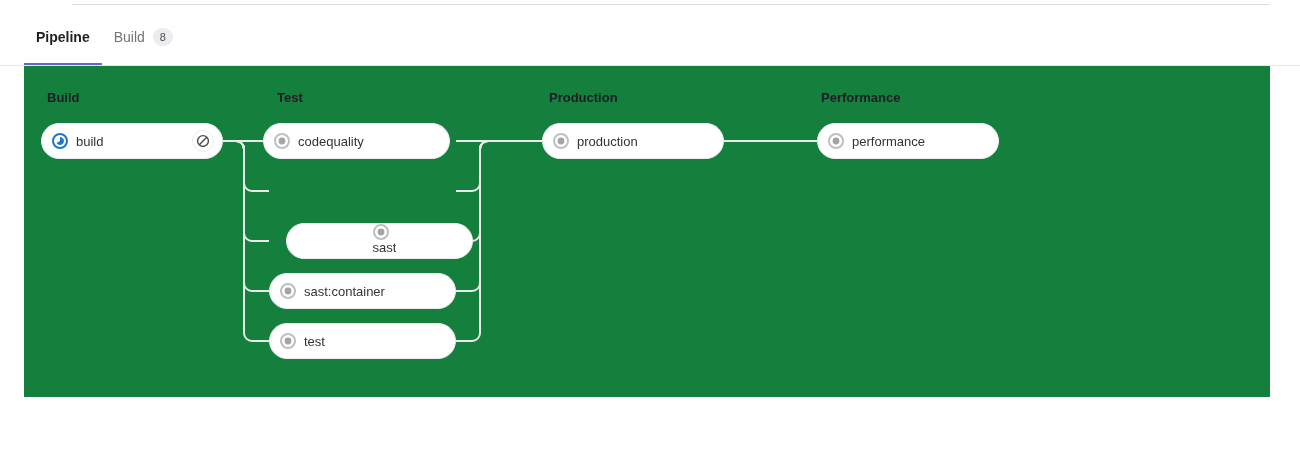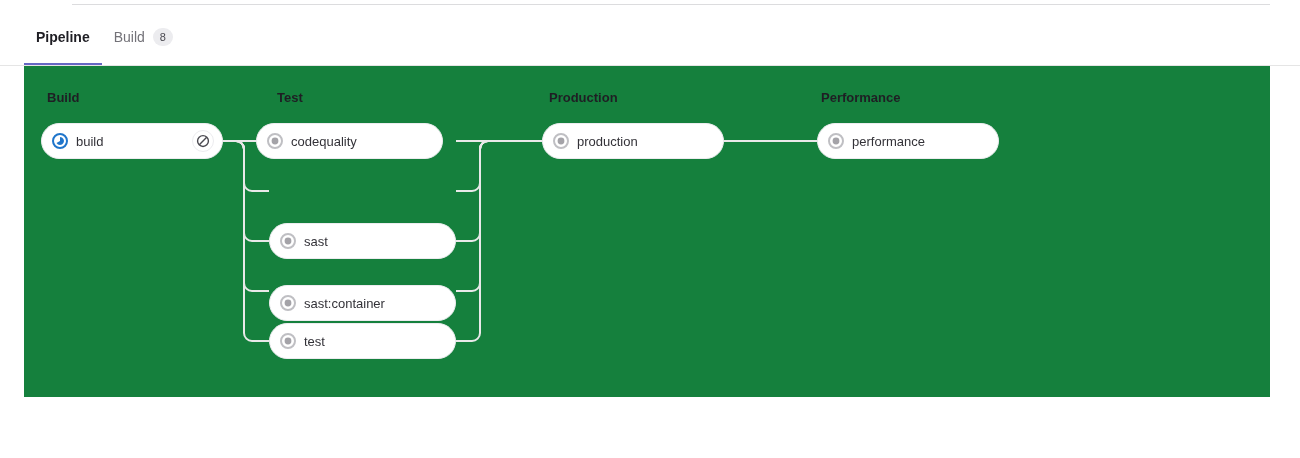--- a/index.html
+++ b/index.html
@@ -90,24 +90,24 @@
   .action-btn {
     width: 22px; height: 22px; flex: 0 0 22px;
     border: 1px solid #ececef; border-radius: 50%;
     background: #fff;
     display: flex; align-items: center; justify-content: center;
     cursor: pointer;
   }
 
   
   .n-build        { left: 17px;  top: 57px;  width: 182px; }
-  .n-codequality  { left: 232px; top: 57px;  width: 187px; }
+  .n-codequality  { left: 239px; top: 57px;  width: 187px; }
   .n-dependency   { left: 245px; top: 107px; width: 187px; }
-  .n-sast         { left: 245px; top: 157px; width: 187px; }
-  .n-sastcontainer{ left: 245px; top: 207px; width: 187px; margin-top: 12px; }
+  .n-sast         { left: 262px; top: 157px; width: 187px; flex-direction: column; }
+  .n-sastcontainer{ left: 245px; top: 207px; width: 187px; }
   .n-test         { left: 245px; top: 257px; width: 187px; }
   .n-production   { left: 518px; top: 57px;  width: 182px; }
   .n-performance  { left: 793px; top: 57px;  width: 182px; }
 </style>
 </head>
 <body>
 
 <div class="page">
 
   <div class="top-rule"></div>

